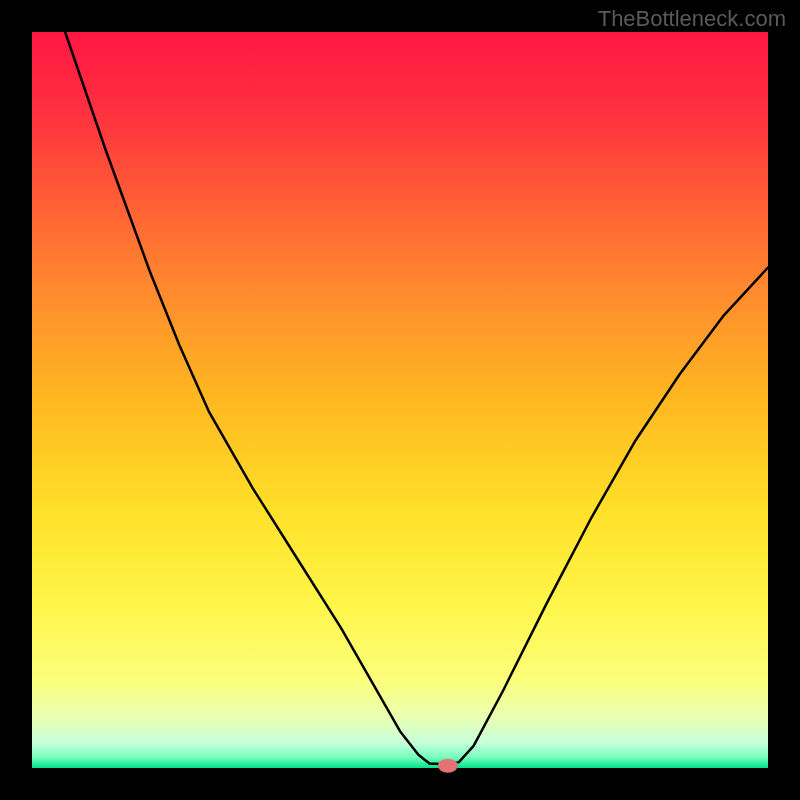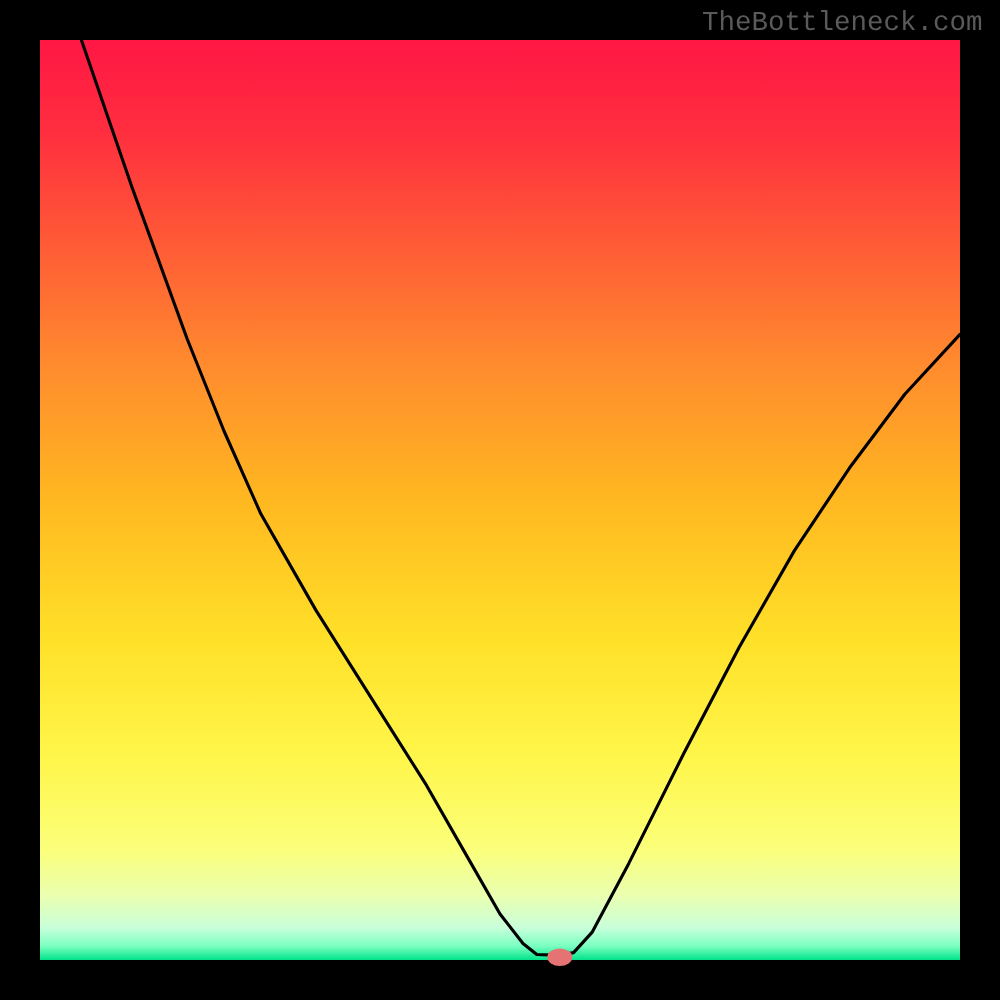--- a/index.html
+++ b/index.html
@@ -19,21 +19,20 @@
     height: 800px;
   }
   .watermark {
     position: absolute;
     top: 6px;
     right: 14px;
     color: #5a5a5a;
     font-size: 22px;
     font-weight: 500;
     z-index: 10;
-    font-family: Liberation Mono, monospace;
   }
   svg {
     display: block;
   }
 </style>
 </head>
 <body>
 
 <div class="chart-container">
   <svg width="800" height="800" viewBox="0 0 800 800">

